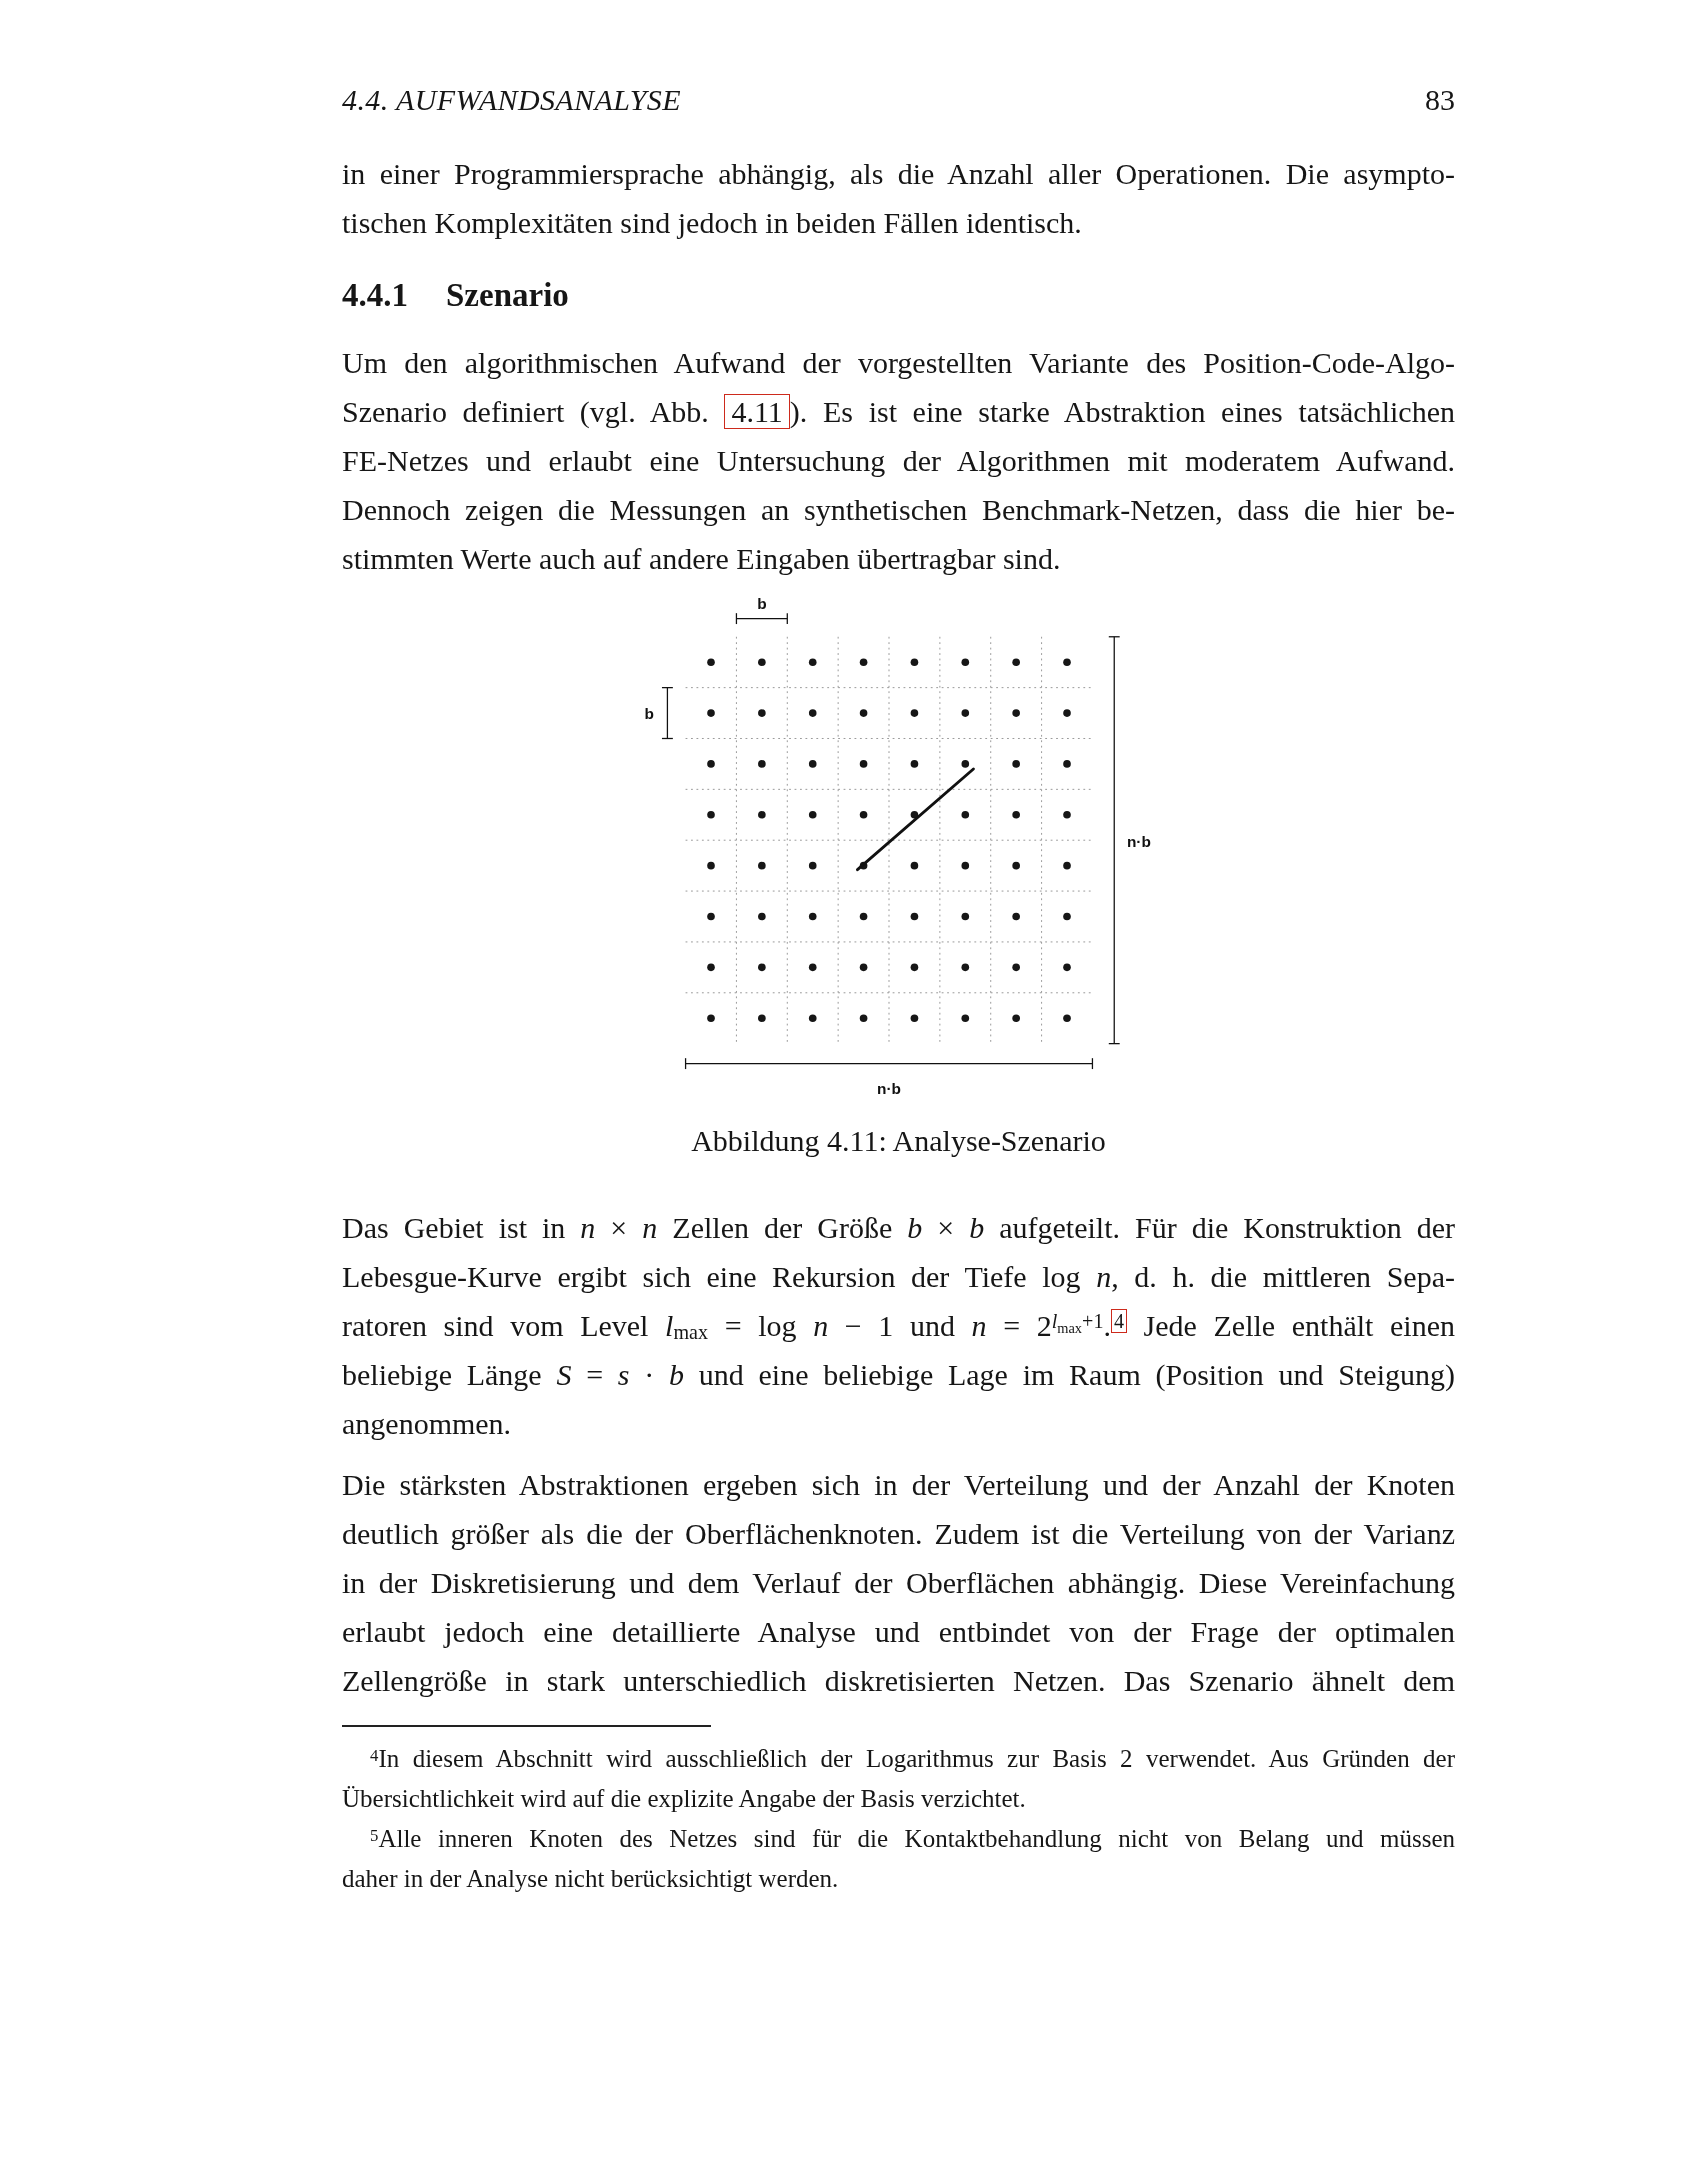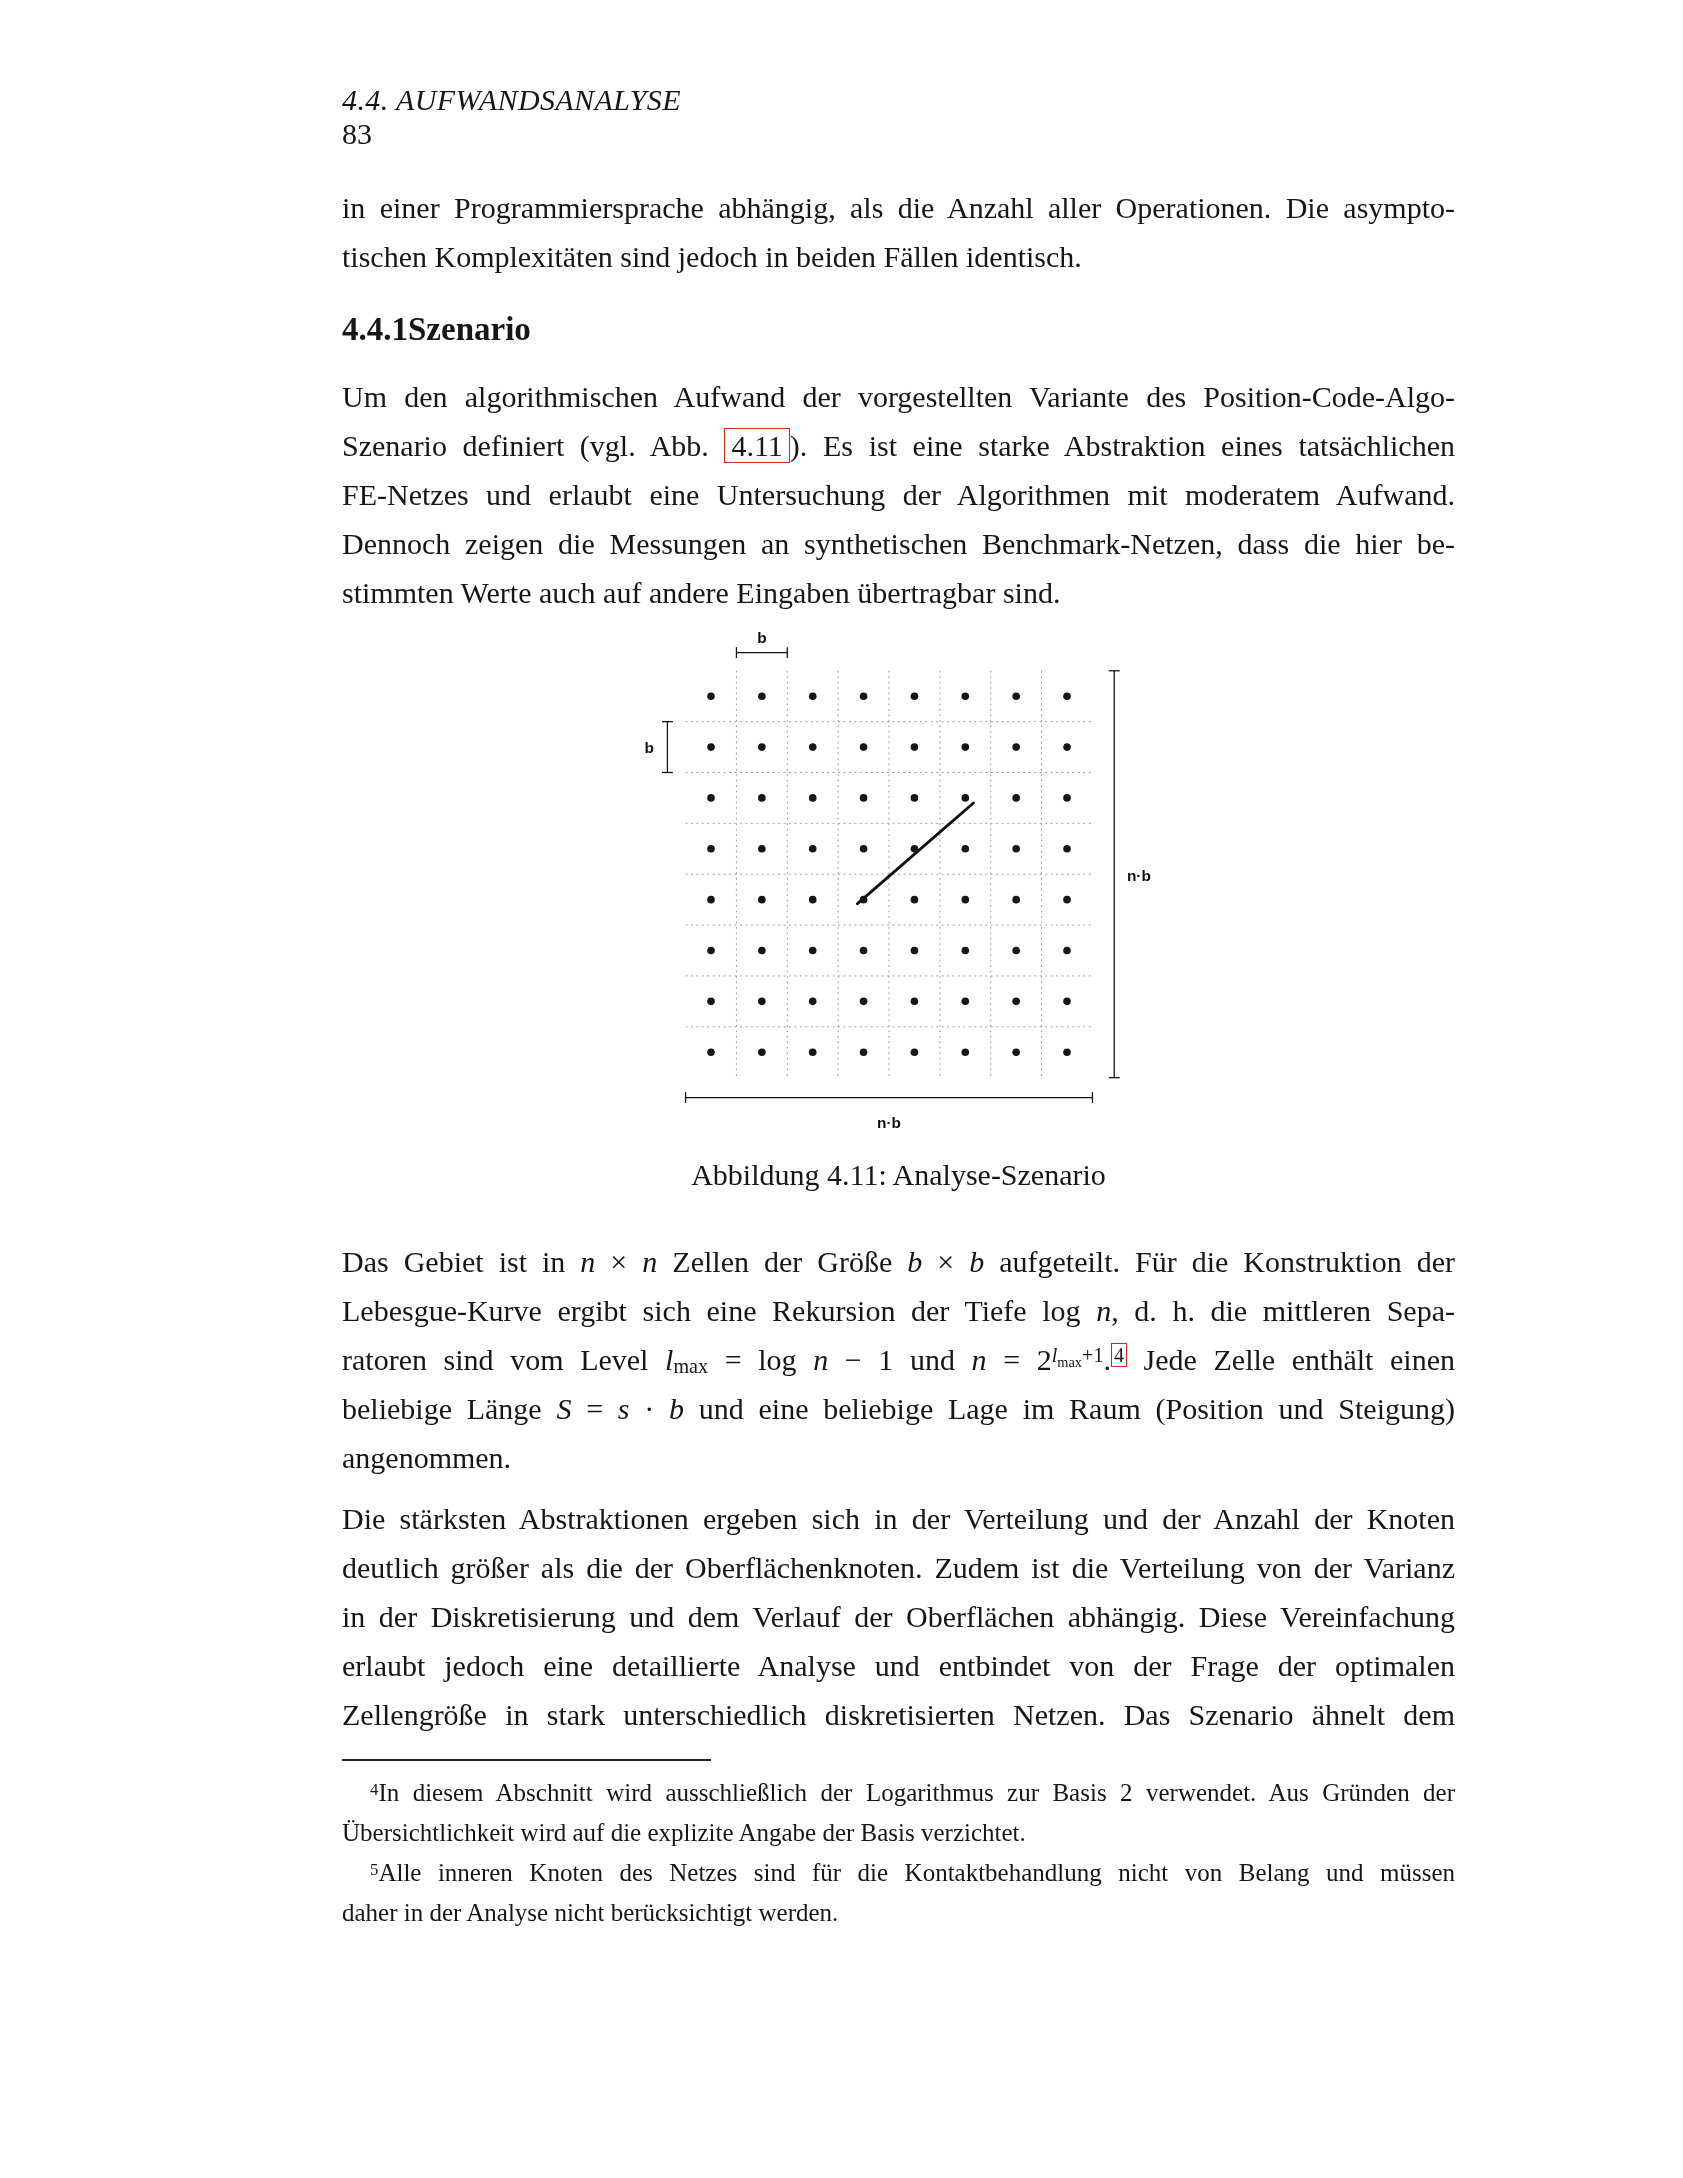--- a/index.html
+++ b/index.html
@@ -4,28 +4,28 @@
 <style>
   html,body{margin:0;padding:0;background:#ffffff;}
   .page{
     width:1683px;height:2178px;box-sizing:border-box;
     padding:83px 228px 0 342px;
     background:#ffffff;color:#161616;
     font-family:"Liberation Serif","DejaVu Serif",serif;
     position:relative;overflow:hidden;
   }
   .running-head{display:flex;justify-content:space-between;align-items:baseline;
-    font-size:30px;margin-bottom:32px;flex-direction:column;}
+    font-size:30px;margin-bottom:32px;}
   .rh-left{font-style:italic;letter-spacing:0.4px;}
   .para{margin:0 0 12px 0;}
   .line{font-size:30px;line-height:49px;text-align:justify;text-align-last:justify;}
   .line.end{text-align-last:left;}
   .section-head{margin:30px 0 24px 0;font-size:33px;font-weight:bold;
     font-family:"Liberation Serif","DejaVu Serif",serif;}
-  .sec-num{}
+  .sec-num{margin-right:38px;}
   .i{font-style:italic;}
   .sup{font-size:67%;vertical-align:0.38em;line-height:0;}
   .sub{font-size:67%;vertical-align:-0.14em;line-height:0;}
   .supsub{font-size:48%;vertical-align:0.22em;line-height:0;}
   .ref{border:1.5px solid #cd2a1c;padding:0 6px;}
   .refsup{border:1.5px solid #cd2a1c;padding:0 2px;font-size:67%;vertical-align:0.38em;line-height:0;}
   .figure{margin:10px 0 0 0;text-align:center;}
   .figure svg{display:inline-block;}
   .figlabel{font-family:"Liberation Sans","DejaVu Sans",sans-serif;font-weight:bold;
     font-size:17px;fill:#111;}

